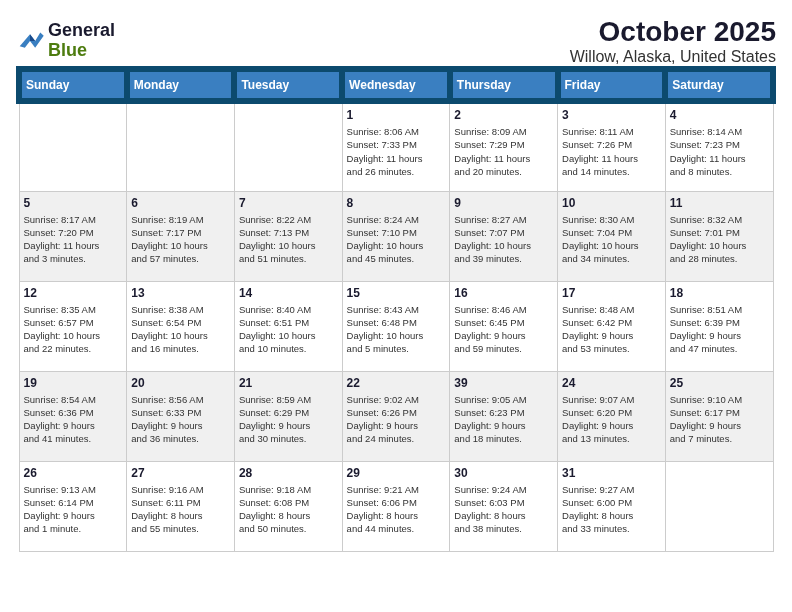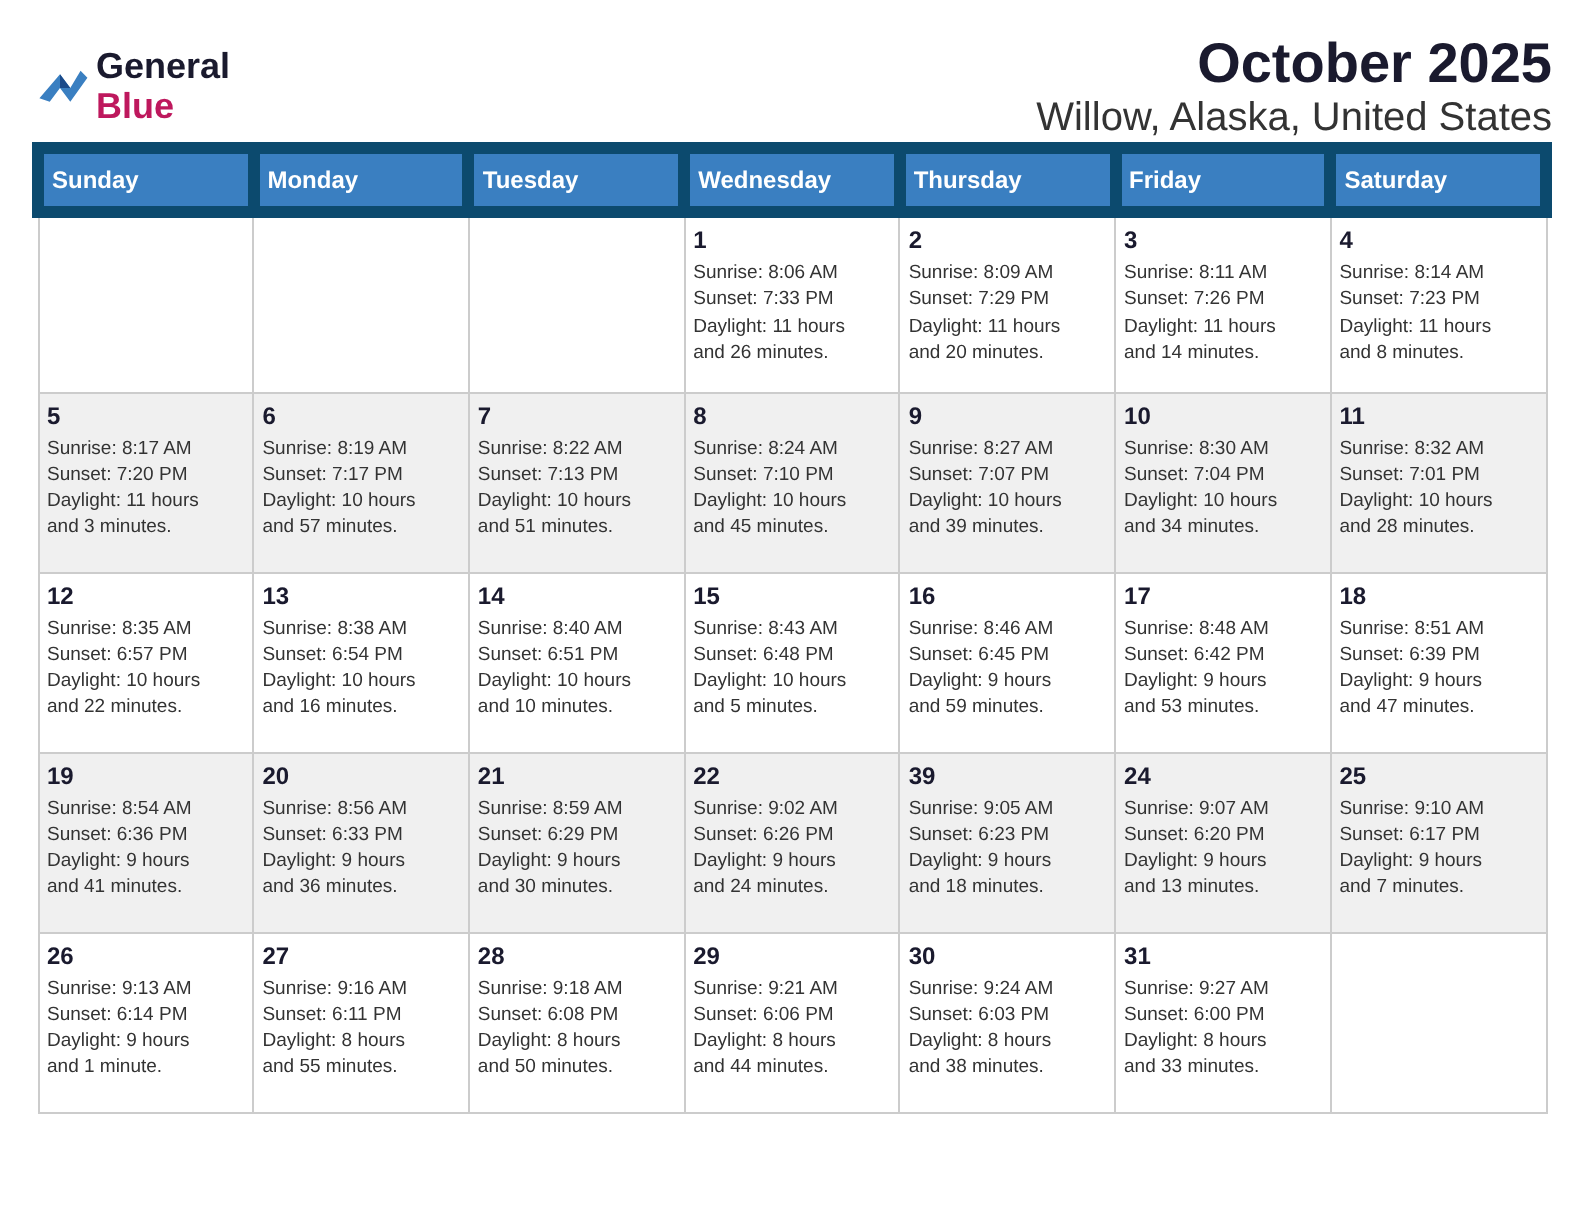--- a/index.html
+++ b/index.html
@@ -19,33 +19,33 @@
       display: flex;
       align-items: center;
       gap: 4px;
     }
     .logo-text {
       font-size: 18px;
       font-weight: bold;
       color: #1a1a2e;
       line-height: 1.1;
     }
-    .logo-blue { color: #be185d; }
+    .logo-blue { color: #4d7c0f; }
     .logo-bird {
       width: 28px;
       height: 24px;
     }
     .title-block { text-align: right; }
     .month-title {
       font-size: 28px;
       color: #1a1a2e;
       font-weight: bold;
     }
     .location {
-      font-size: 20px;
+      font-size: 16px;
       color: #333;
     }
     table {
       width: 100%;
       border-collapse: collapse;
       font-size: 10px;
     }
     thead th {
       background: #3a7fc1;
       color: #fff;

